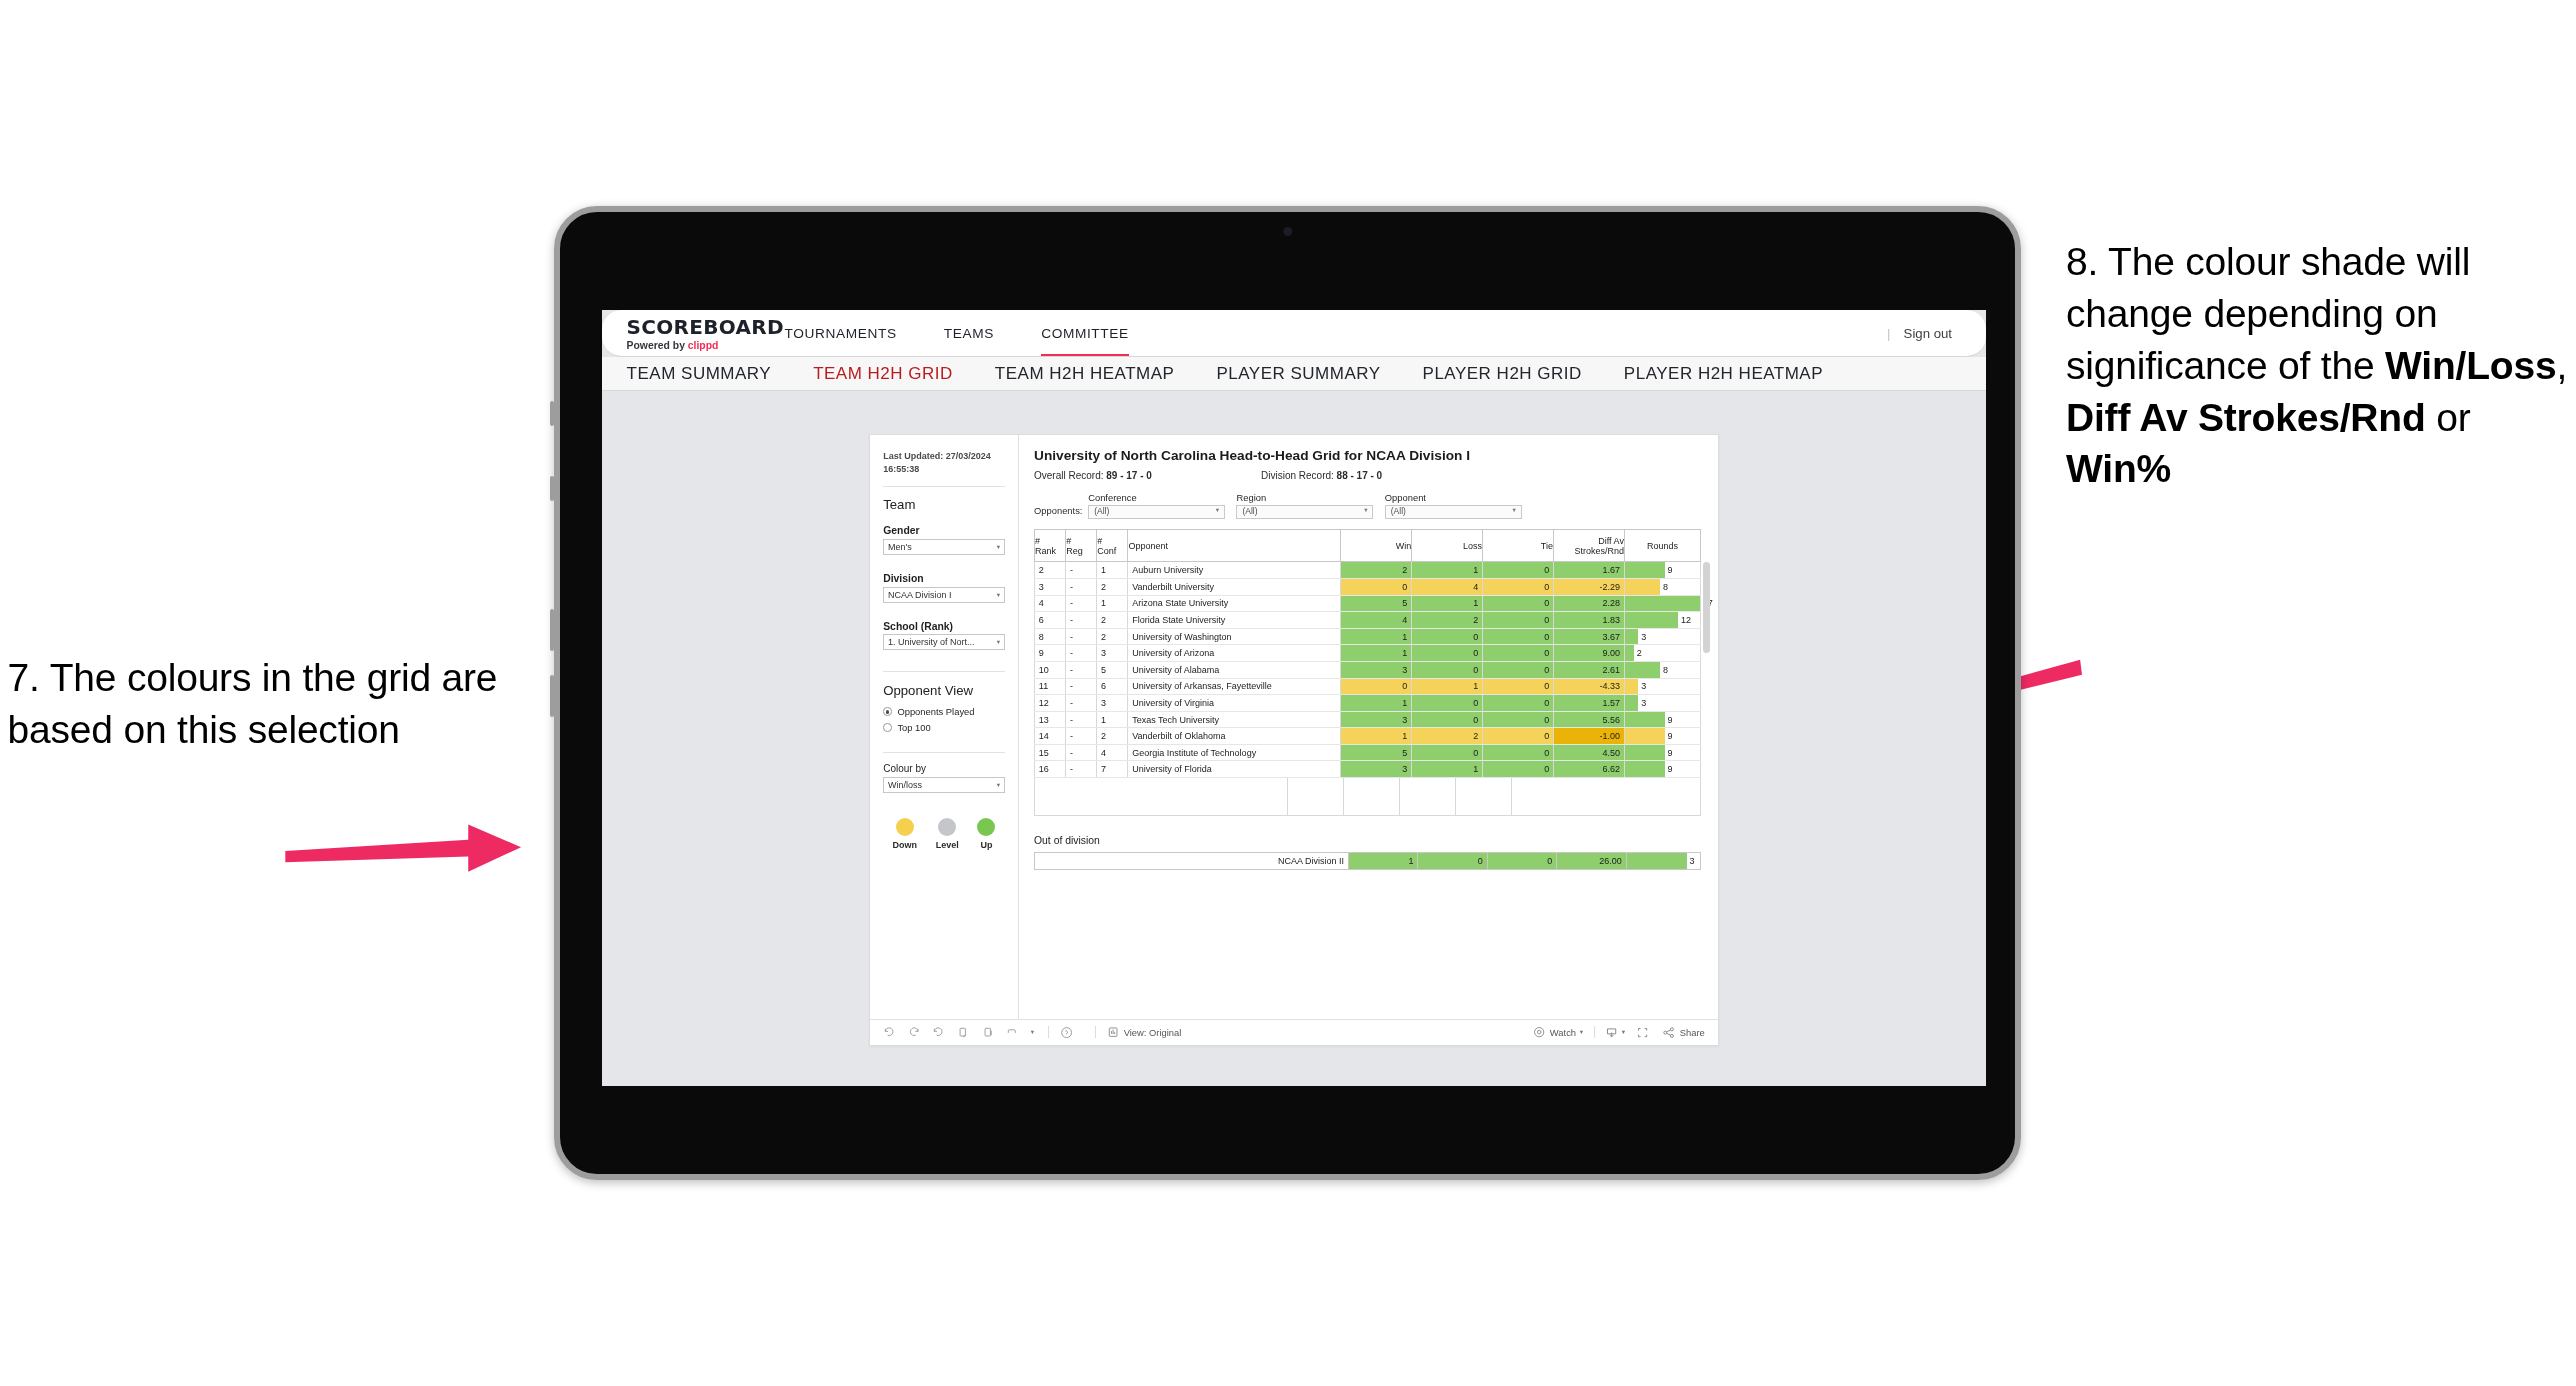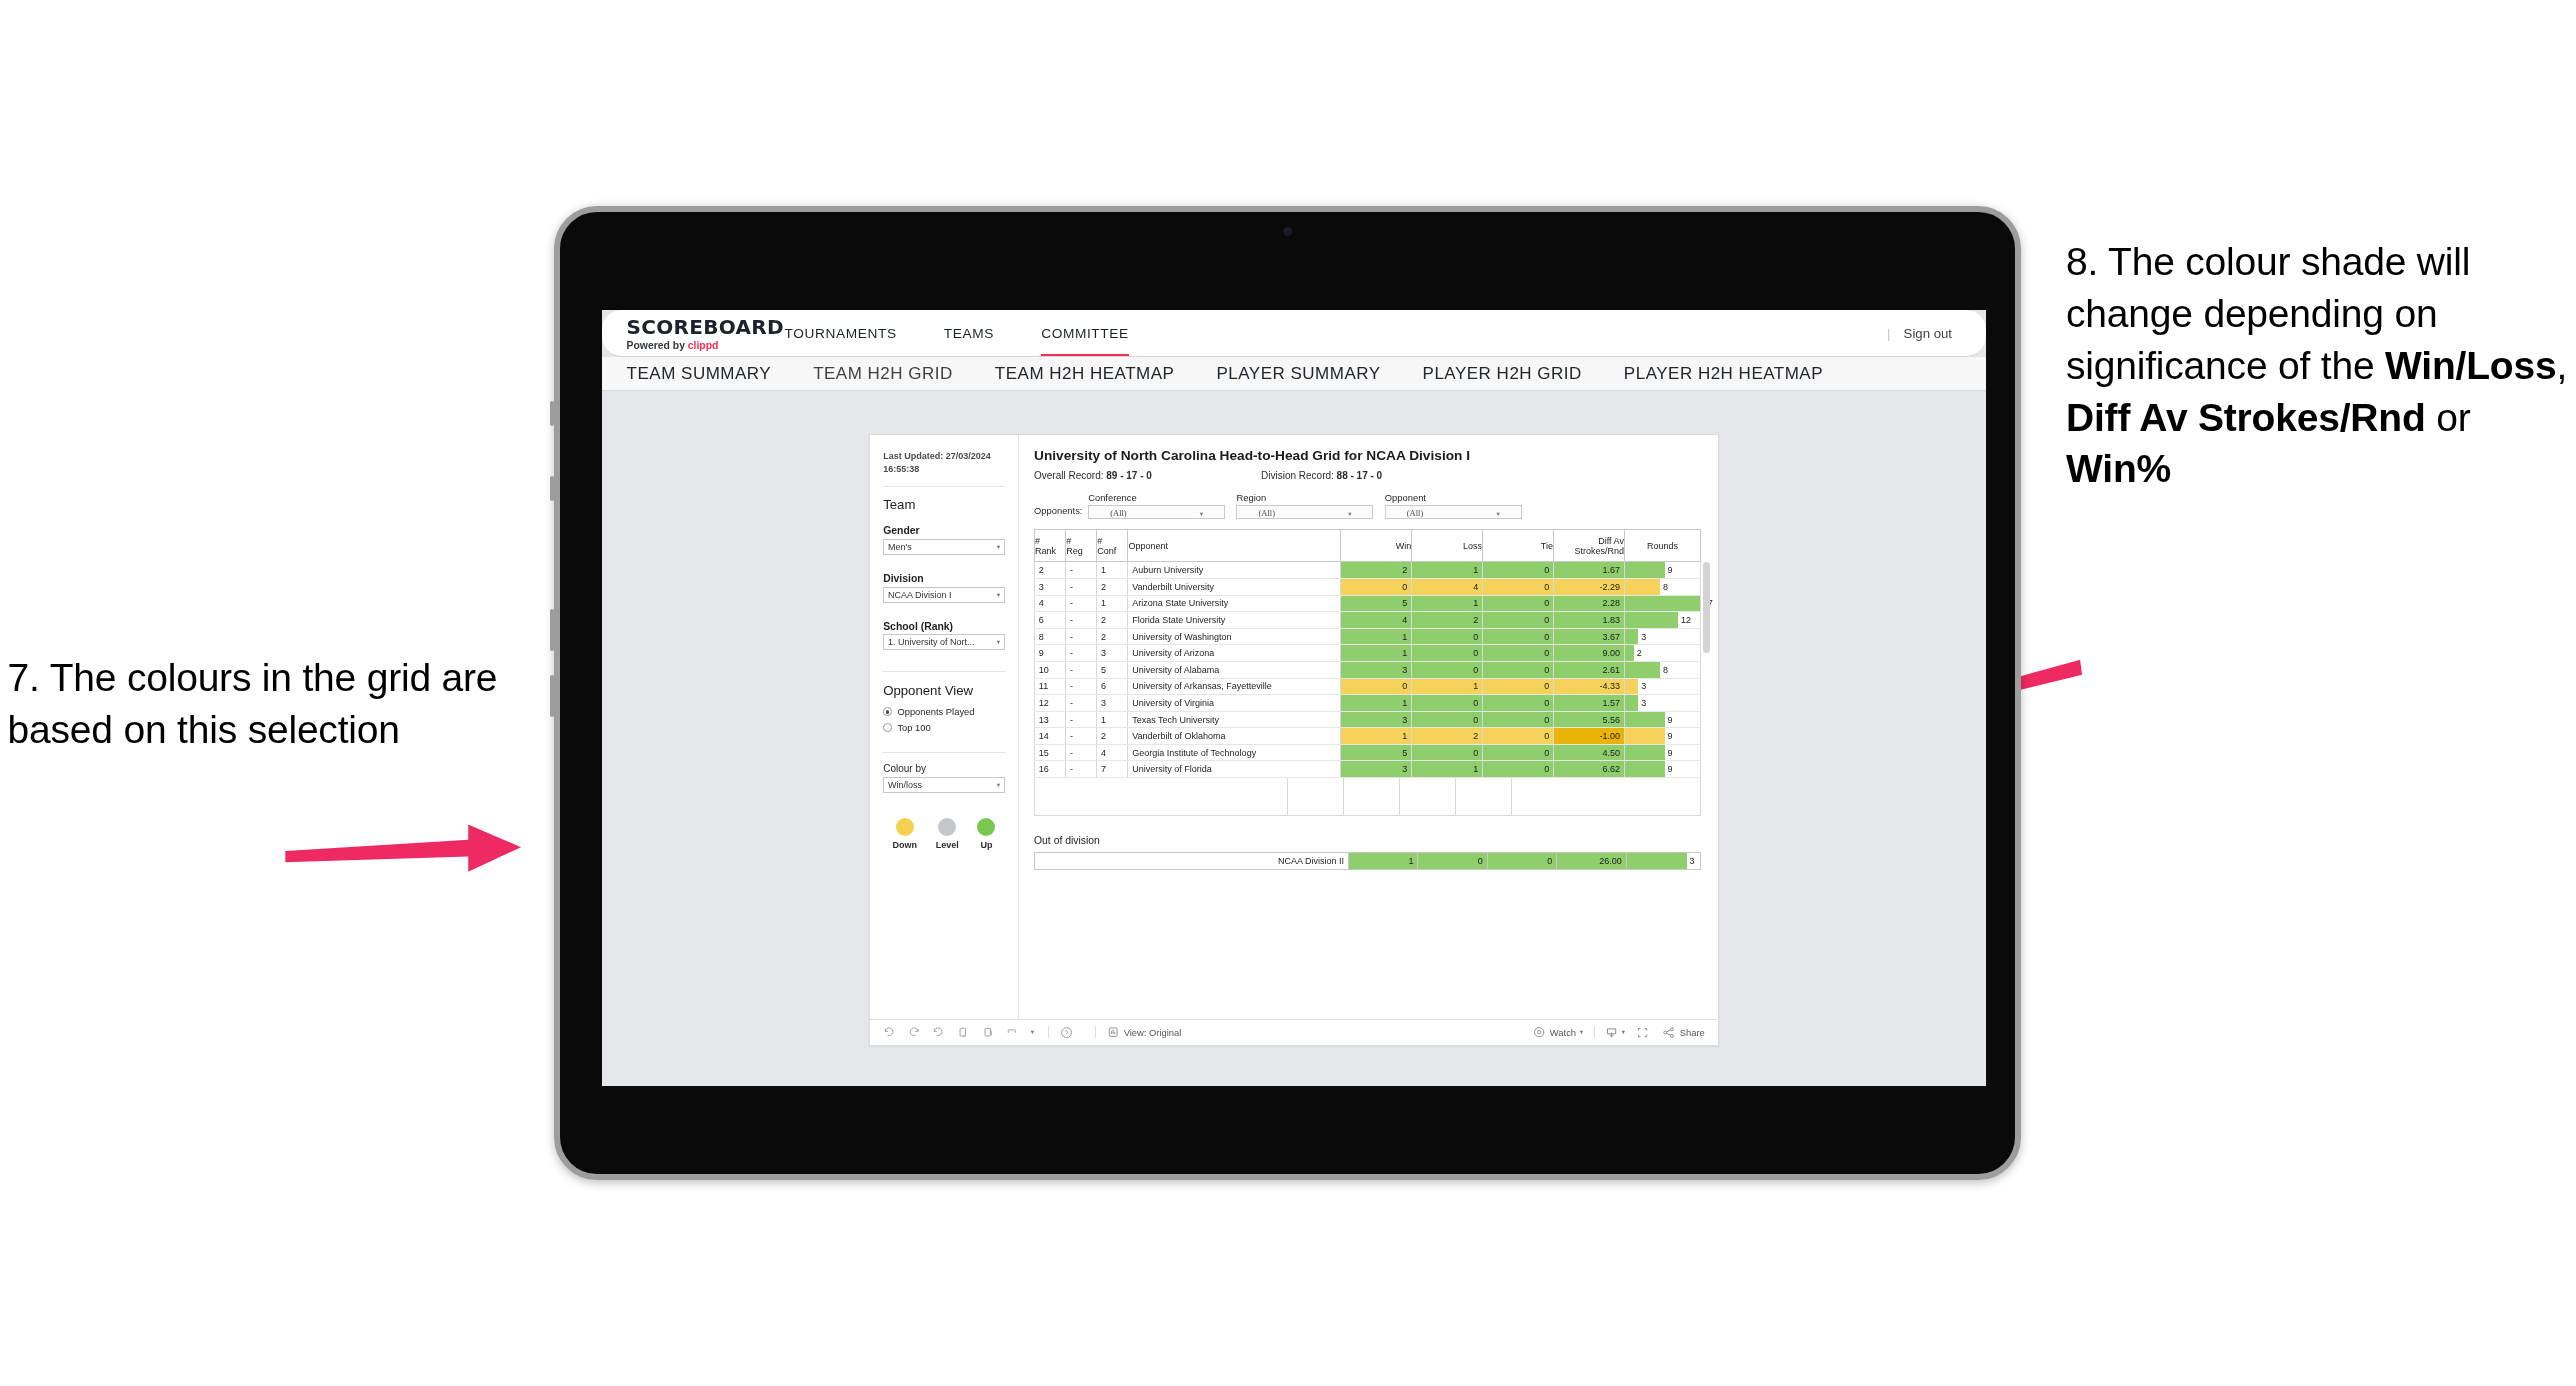--- a/index.html
+++ b/index.html
@@ -87,21 +87,21 @@
   #subnav {
     height: 34px; background: #f7f7f8;
     display: flex; align-items: center;
     border-bottom: 0.9px solid #d9d9d9;
     padding-left: 24.6px;
   }
   .subnav-item {
     font-size: 17px; color: #22262c; letter-spacing: 0.5px;
     margin-right: 42px; cursor: pointer;
   }
-  .subnav-item.active { color: #404040; }
+  .subnav-item.active { color: #b91c1c; }
 
   
   #workspace { padding: 43px 0 0 0; height: 695px; }
   #viz {
     margin: 0 auto; width: 850px; height: 612px;
     background: #fff; border: 0.9px solid #dcdcdc;
     display: flex; flex-direction: column;
     box-shadow: 0 0.9px 1.9px rgba(0,0,0,.05);
   }
   #viz-body { flex: 1; display: flex; }
@@ -147,22 +147,22 @@
   #records { display: flex; font-size: 10px; color: #2b2b2b; margin-bottom: 11.3px; }
   #records .rec { width: 227px; }
   #records b { font-weight: bold; }
 
   #opp-filters { display: flex; align-items: flex-end; margin-bottom: 10.4px; }
   #opp-label { font-size: 9.4px; color: #2b2b2b; padding-bottom: 2.8px; margin-right: 5.7px; }
   .opp-col { margin-right: 11.3px; }
   .opp-col .f-label { font-size: 9.4px; font-weight: 400; margin-bottom: 1.9px; }
   .opp-select {
     width: 137px; height: 14px; border: 0.9px solid #c9c9c9; background: #fbfbfb;
-    display: flex; align-items: flex-end; justify-content: space-between;
-    padding: 0 21px; font-size: 8.5px; color: #4b4b4b; cursor: pointer; font-family: Liberation Serif, serif;
+    display: flex; align-items: flex-start; justify-content: space-between;
+    padding: 0 5px; font-size: 8.5px; color: #4b4b4b; cursor: pointer;
   }
 
   
   #grid-wrap { position: relative; }
   table.grid { border-collapse: collapse; width: 100%; table-layout: fixed; font-size: 9px; }
   table.grid th {
     border: 0.9px solid #c8c8c8; background: #fff; color: #1d1d1d;
     font-weight: 400; height: 32px; vertical-align: middle; line-height: 1.15;
   }
   table.grid td {

